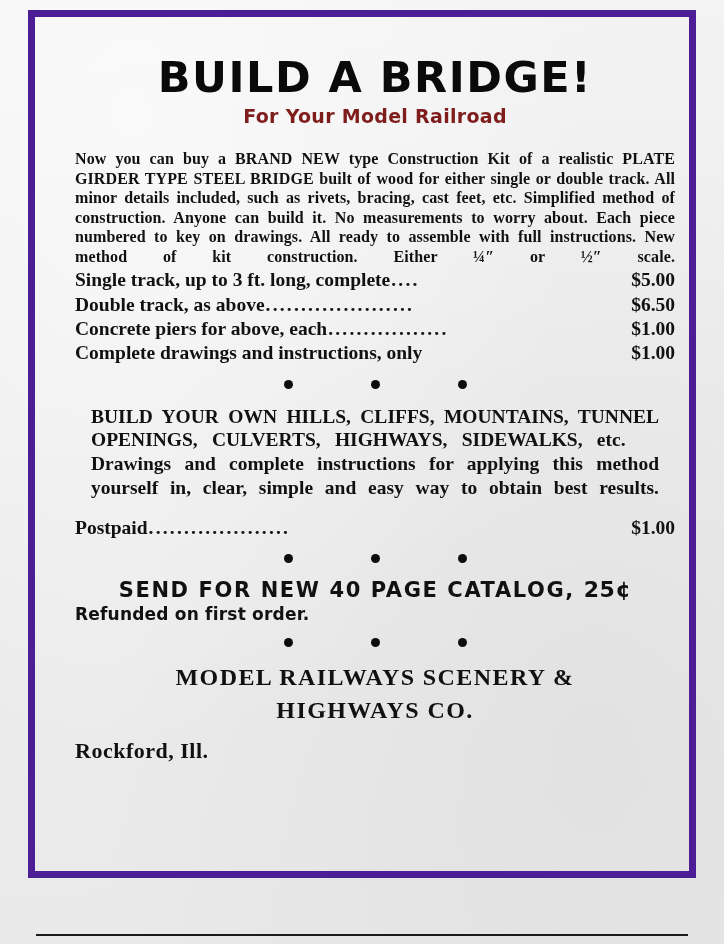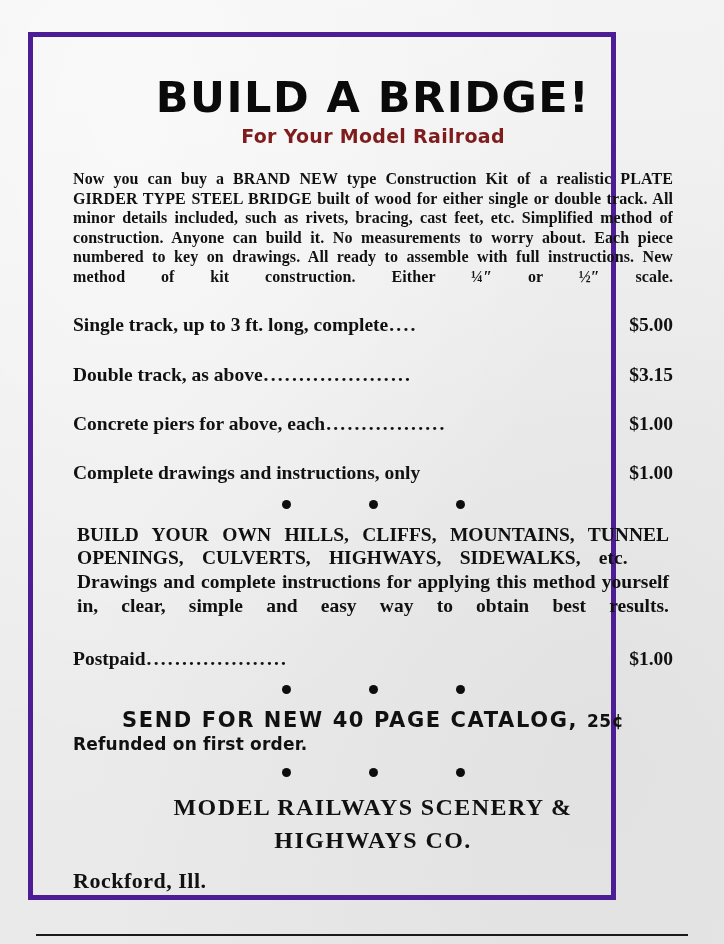--- a/index.html
+++ b/index.html
@@ -24,25 +24,25 @@
     background:
       radial-gradient(ellipse at 18% 12%, rgba(255,255,255,0.55) 0%, rgba(255,255,255,0) 55%),
       radial-gradient(ellipse at 82% 78%, rgba(160,160,160,0.12) 0%, rgba(160,160,160,0) 60%),
       linear-gradient(175deg, #f4f4f4 0%, #ededed 48%, #e9e9e9 100%);
     pointer-events: none;
   }
 
   .ad-frame {
     position: absolute;
     left: 28px;
-    top: 32px;
-    width: 588px;
+    top: 10px;
+    width: 668px;
     height: 868px;
     box-sizing: border-box;
-    border: 5px solid #4c1d95;
+    border: 7px solid #4c1d95;
     background: transparent;
   }
 
   .ad-inner {
     position: absolute;
     left: 40px;
     top: 38px;
     width: 600px;
   }
 
@@ -100,21 +100,20 @@
     white-space: nowrap;
     margin: 0 1px;
     letter-spacing: 2.2px;
     font-weight: 700;
   }
   .price-leader.blank { letter-spacing: 0; }
   .price-amount {
     flex: 0 0 auto;
     font-weight: 700;
     text-align: right;
-    margin-top: 25px;
   }
 
   
   .bullet-sep {
     display: flex;
     justify-content: center;
     gap: 78px;
     margin: 14px 0 14px 0;
   }
   .bullet-dot {
@@ -124,36 +123,36 @@
     background: #0d0d0d;
     display: block;
   }
 
   
   .scenery-copy {
     font-size: 19.5px;
     line-height: 1.22;
     text-align: justify;
     text-align-last: justify;
-    margin: 4px;
+    margin: 16px;
     font-weight: 600;
   }
 
   
   .catalog-line {
     font-family: "DejaVu Sans", "Liberation Sans", sans-serif;
     font-weight: bold;
     font-size: 21px;
     letter-spacing: 1.6px;
     text-align: center;
     margin: 4px 0 2px 0;
     white-space: nowrap;
   }
   .catalog-line .cents {
-    font-size: 17px;
+    font-size: 22px;
     letter-spacing: 0.5px;
   }
   .catalog-sub {
     font-family: "DejaVu Sans", "Liberation Sans", sans-serif;
     font-weight: bold;
     font-size: 17px;
     margin: 0;
     letter-spacing: 0.2px;
   }
 
@@ -202,21 +201,21 @@
 
     <ul class="price-list">
       <li class="price-row">
         <span class="price-label">Single track, up to 3 ft. long, complete</span>
         <span class="price-leader">....</span>
         <span class="price-amount">$5.00</span>
       </li>
       <li class="price-row">
         <span class="price-label">Double track, as above</span>
         <span class="price-leader">.....................</span>
-        <span class="price-amount">$3.15</span>
+        <span class="price-amount">$6.50</span>
       </li>
       <li class="price-row">
         <span class="price-label">Concrete piers for above, each</span>
         <span class="price-leader">.................</span>
         <span class="price-amount">$1.00</span>
       </li>
       <li class="price-row">
         <span class="price-label">Complete drawings and instructions, only</span>
         <span class="price-leader blank"></span>
         <span class="price-amount">$1.00</span>

